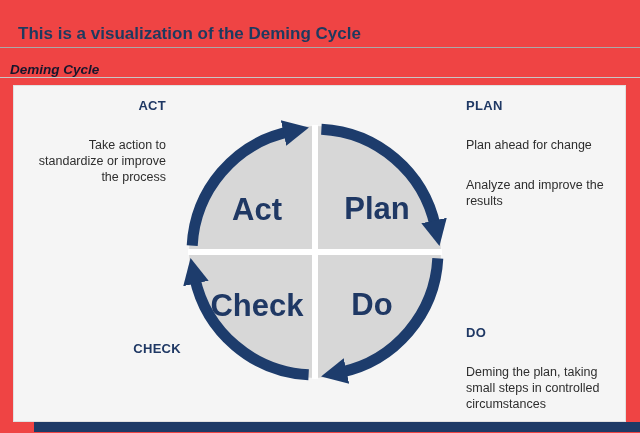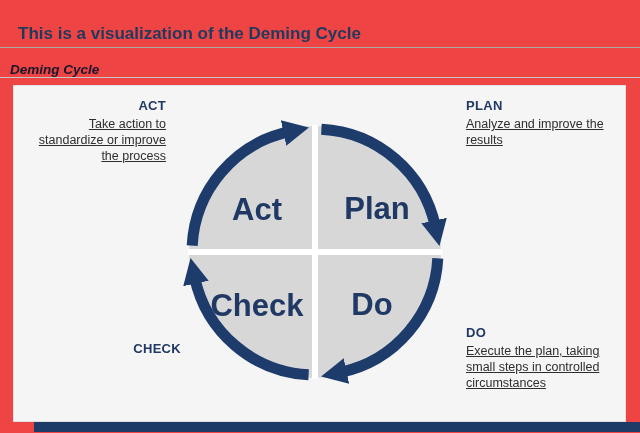--- a/index.html
+++ b/index.html
@@ -24,21 +24,21 @@
   .svg-layer { position:absolute; left:0; top:0; }
   .quad-label {
     position:absolute; transform:translate(-50%,-50%);
     font-size:31px; font-weight:bold; color:#1f3864; white-space:nowrap;
   }
   .anno { position:absolute; }
   .anno.right { text-align:right; }
   .anno .head { font-size:13px; font-weight:bold; color:#1f3864; letter-spacing:0.3px; }
   .anno .para {
     font-size:12.5px; color:#2e2e2e; line-height:16px;
-    white-space:pre-line; margin-top:3px;text-decoration:underline;
+    white-space:pre-line; margin-top:24px;
   }
   .footer-bar {
     position:absolute; left:34px; top:422px; width:606px; height:10px;
     background:#1e3a66;
   }
 </style>
 </head>
 <body>
 
 <div class="canvas">
@@ -79,30 +79,31 @@
 
   <div class="anno right" style="right:474px; top:98px;">
     <div class="head">ACT</div>
     <div class="para">Take action to
 standardize or improve
 the process</div>
   </div>
 
   <div class="anno" style="left:466px; top:98px;">
     <div class="head">PLAN</div>
+    <div class="para">Plan ahead for change</div>
     <div class="para">Analyze and improve the
 results</div>
   </div>
 
   <div class="anno right" style="right:459px; top:341px;">
     <div class="head">CHECK</div>
   </div>
 
   <div class="anno" style="left:466px; top:325px;">
     <div class="head">DO</div>
-    <div class="para">Execute the plan, taking
+    <div class="para">Deming the plan, taking
 small steps in controlled
 circumstances</div>
   </div>
 
   <div class="footer-bar"></div>
 
 </div>
 
 </body></html>

